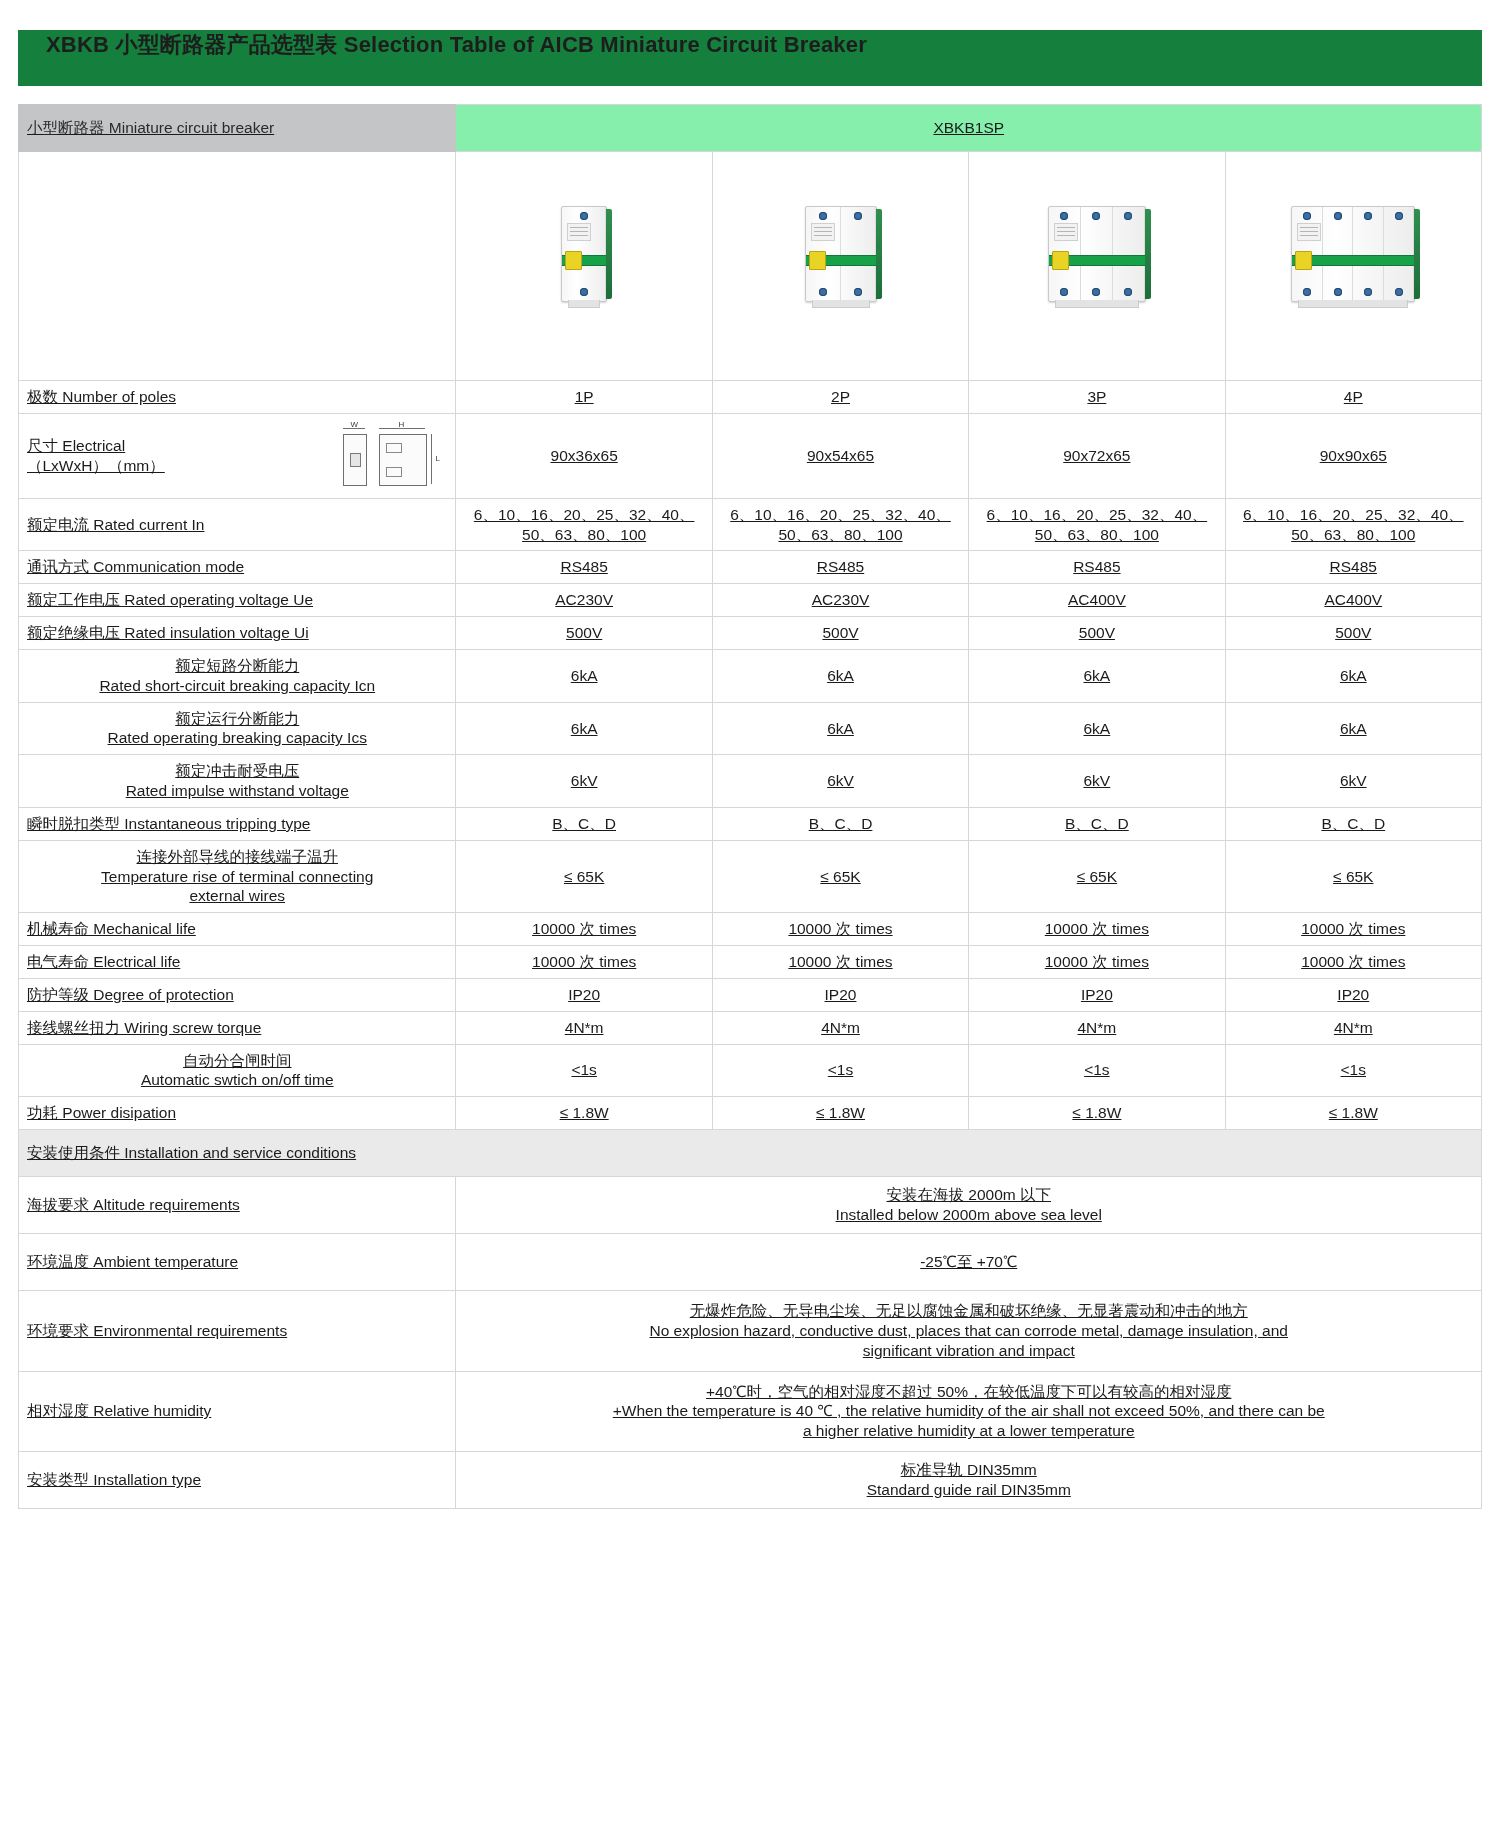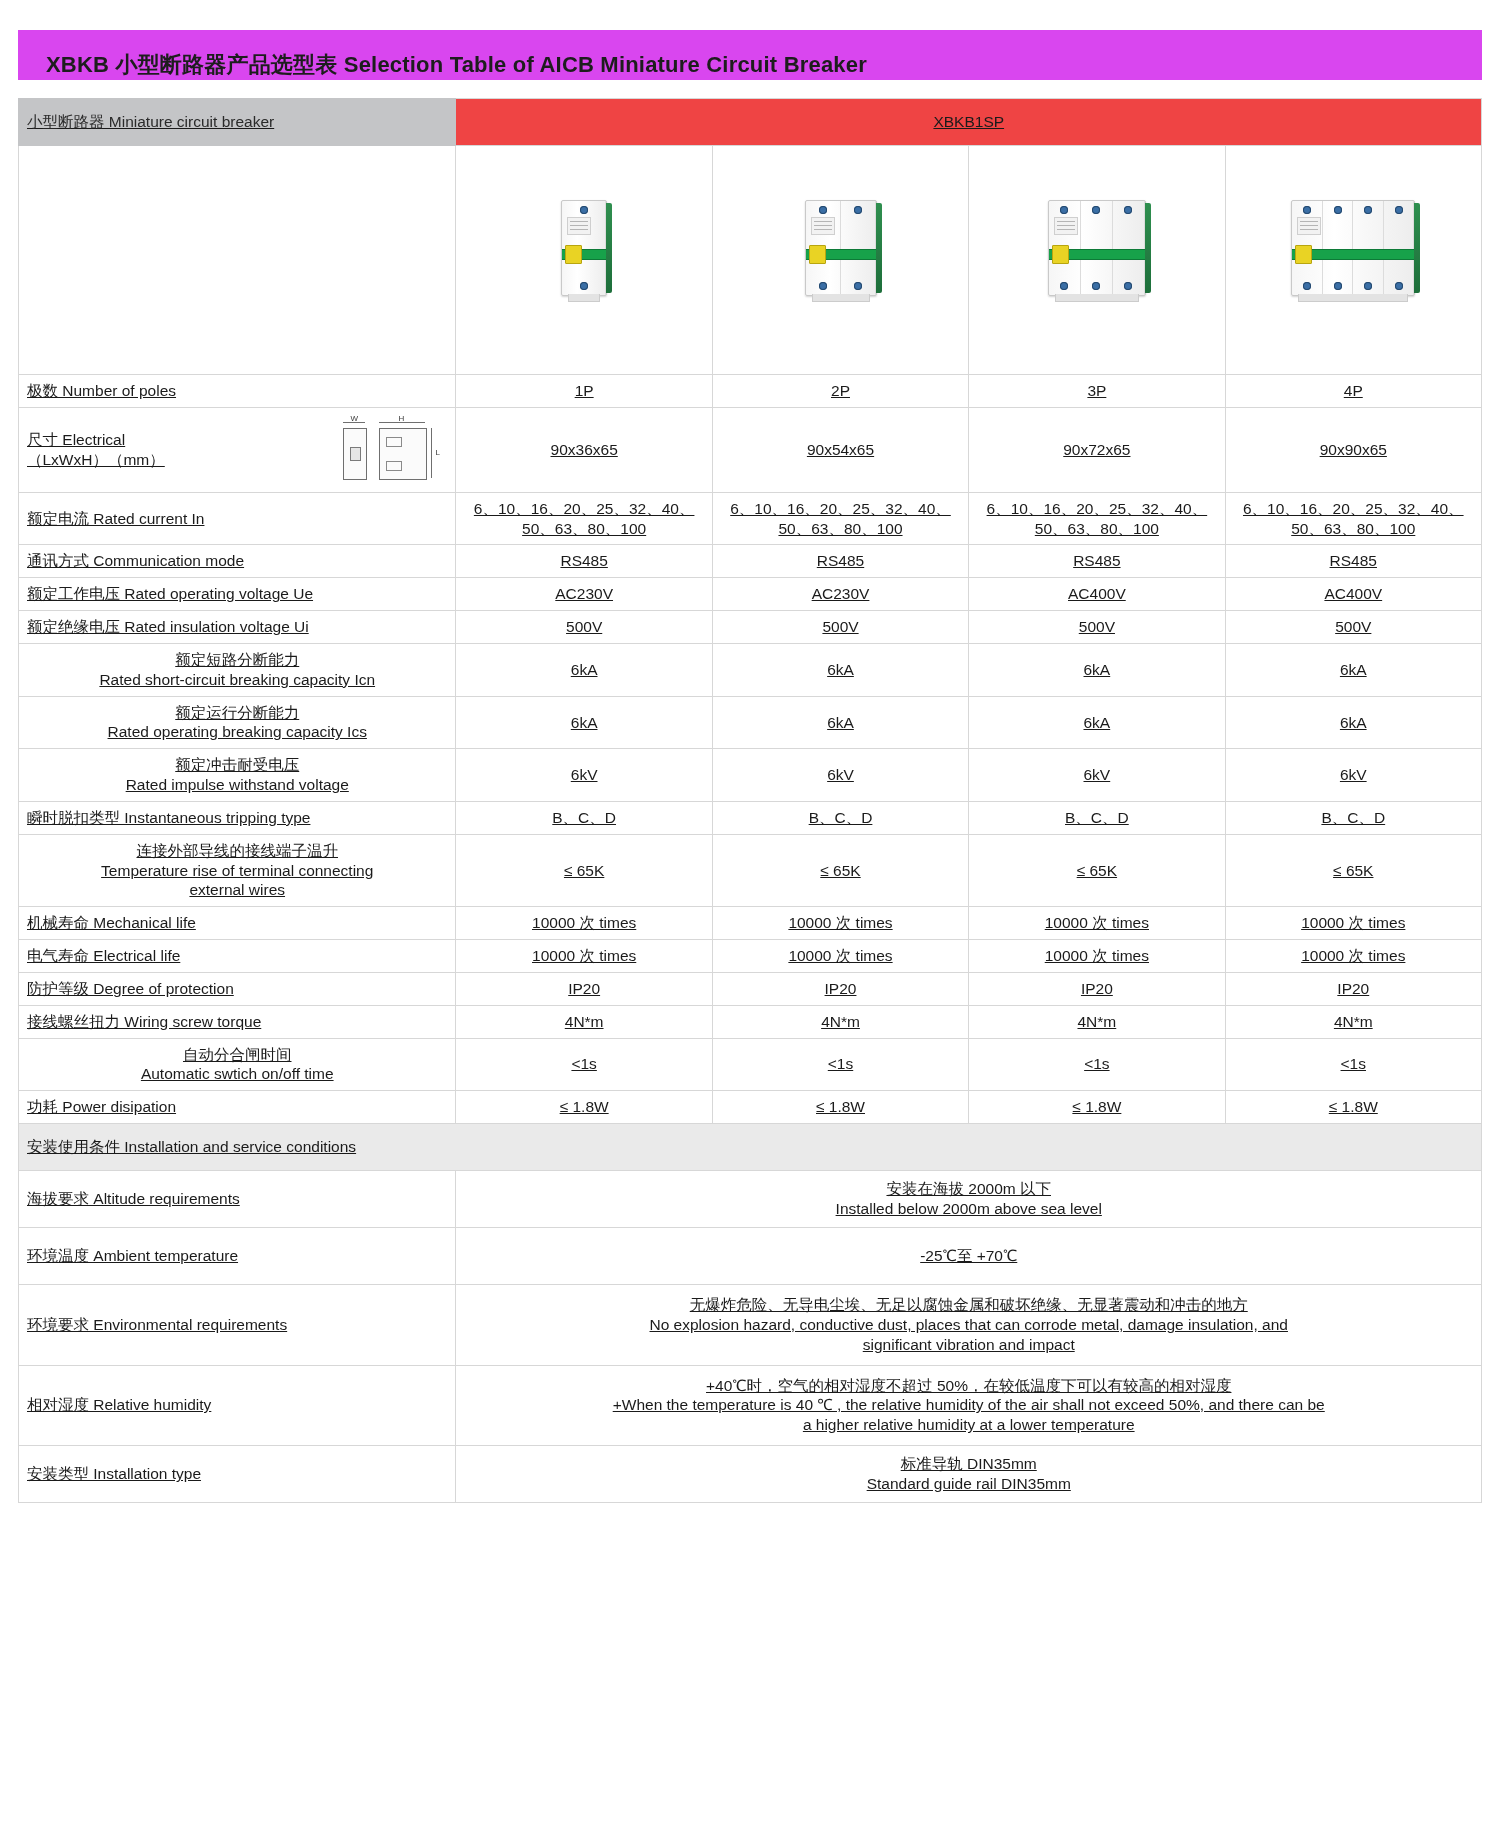--- a/index.html
+++ b/index.html
@@ -17,24 +17,24 @@
   .page {
     position: relative;
     width: 1500px;
     height: 1844px;
     box-sizing: border-box;
     padding: 22px 18px 0 18px;
   }
 
   
   .title-bar {
-    height: 50px;
-    background: #d946ef;
+    height: 56px;
+    background: #15803d;
     display: flex;
-    align-items: flex-end;
+    align-items: flex-start;
     padding-left: 28px;
     margin: 8px 0 18px 0;
   }
   .title-bar .title-text {
     font-size: 22px;
     font-weight: bold;
     letter-spacing: .2px;
     color: #1d1d1d;
   }
 
@@ -62,21 +62,21 @@
   .lbl {
     text-align: left;
     padding-left: 16px;
   }
   .val {
     text-align: center;
   }
 
   
   .row-head td {
-    background: #ef4444;
+    background: #86efac;
     color: #ffffff;
     height: 34px;
     font-size: 15.5px;
     border-color: #a7a9ab;
   }
   .row-head td.lbl {
     background: #c4c5c7;
     color: #2a2a2a;
     border-color: #c4c5c7;
   }

